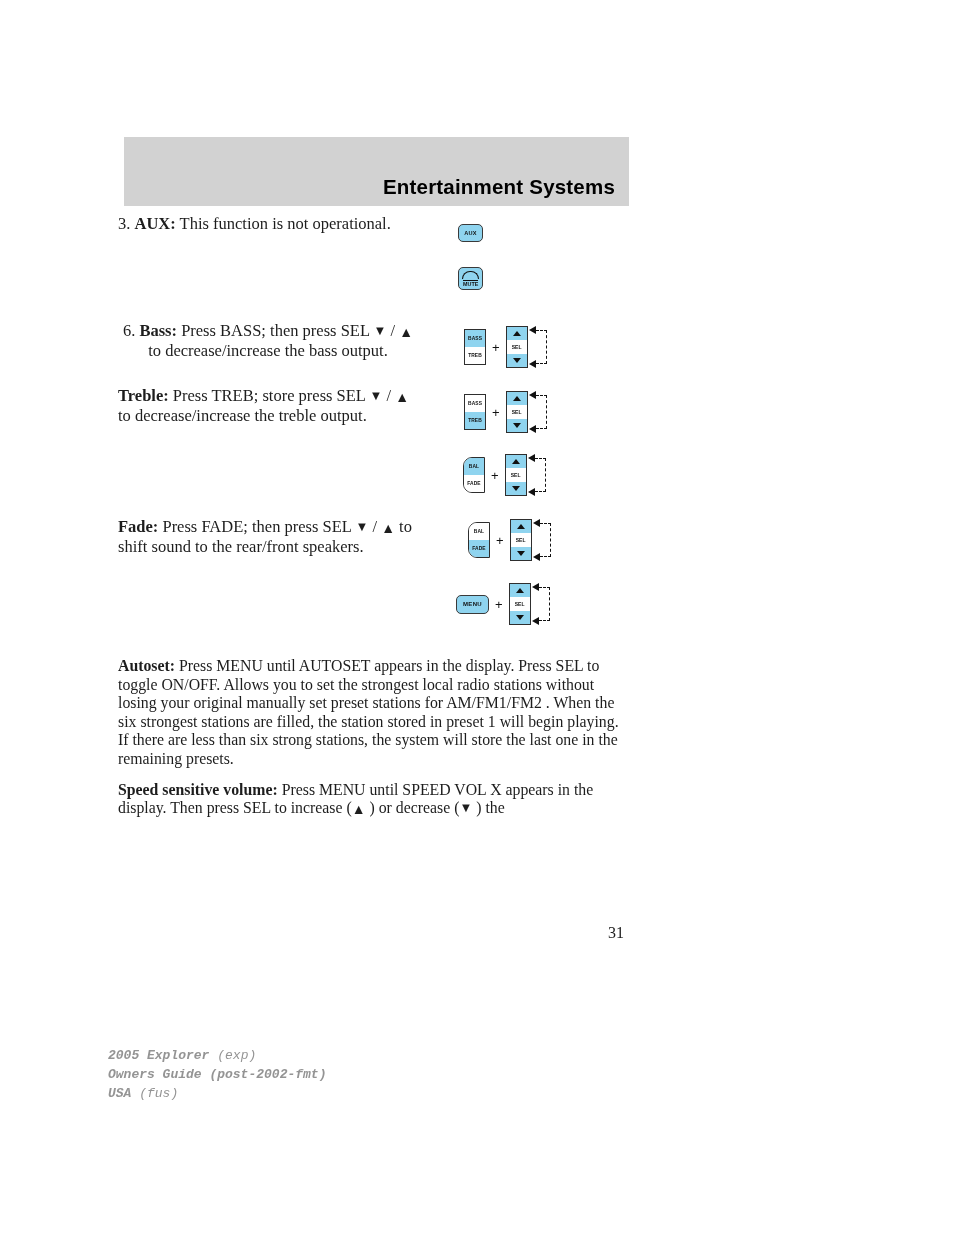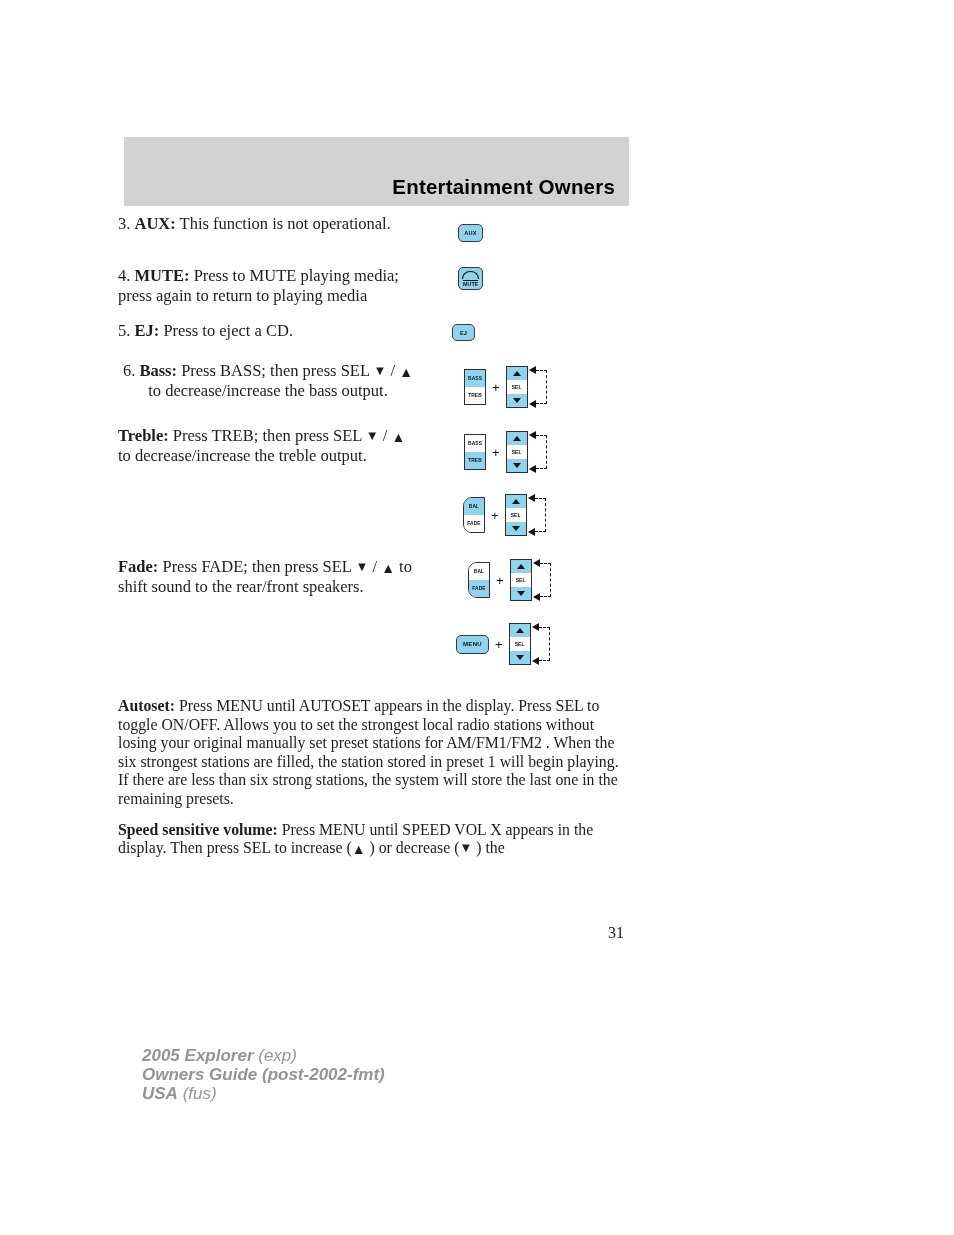--- a/index.html
+++ b/index.html
@@ -262,76 +262,61 @@
     left: 608px;
     top: 924px;
     font-size: 16px;
     color: #1d1d1d;
     font-family: "Liberation Serif", "DejaVu Serif", serif;
   }
 
   
   .footer {
     position: absolute;
-    left: 142px;
+    left: 108px;
     top: 1046px;
-    font-family: Liberation Sans, sans-serif;
+    font-family: Liberation Mono, monospace;
     font-style: italic;
-    font-size: 17px;
+    font-size: 13px;
     line-height: 19px;
     color: #949494;
     white-space: nowrap;
   }
   .footer .b { font-weight: bold; }
 </style>
 </head>
 <body>
 
 <div class="header-band">
-  <div class="header-title">Entertainment Owners</div>
+  <div class="header-title">Entertainment Systems</div>
 </div>
 
 <div class="content">
 
   <div class="row" style="height:52px;">
     <div class="row-text">
       <span>3.</span>
       <b>AUX:</b><span> This function is not operational.</span>
     </div>
     <div class="art" style="top:10px;">
       <div class="btn btn-aux">
         <span>AUX</span>
       </div>
     </div>
   </div>
 
   <div class="row" style="height:55px;">
-    <div class="row-text">
-      <span>4.</span>
-      <b>MUTE:</b><span> Press to MUTE playing media; press again to return to playing media</span>
-    </div>
     <div class="art" style="top:1px;">
       <div class="btn btn-mute">
         <div class="mute-glyph"></div>
         <div class="mute-label">MUTE</div>
       </div>
     </div>
   </div>
 
-  <div class="row" style="height:40px;">
-    <div class="row-text">
-      <span>5.</span>
-      <b>EJ:</b><span> Press to eject a CD.</span>
-    </div>
-    <div class="art" style="top:3px;left:334px;">
-      <div class="btn btn-ej">
-        <span>EJ</span>
-      </div>
-    </div>
-  </div>
 
   <div class="row" style="height:65px;text-align:center;">
     <div class="row-text">
       <span>6.</span>
       <b>Bass:</b><span> Press BASS; then press SEL </span><span class="tri">▼</span><span> / </span><span class="tri tri-big">▲</span><span>  to decrease/increase the bass output.</span>
     </div>
     <div class="art" style="top:5px;left:346px;">
       <div class="stack2">
         <div class="half on">BASS</div>
         <div class="half off">TREB</div>
@@ -351,21 +336,21 @@
         <div class="hline top"></div>
         <div class="hline bot"></div>
         <div class="head top"></div>
         <div class="head bot"></div>
       </div>
     </div>
   </div>
 
   <div class="row" style="height:65px;">
     <div class="row-text">
-      <b>Treble:</b><span> Press TREB; then press SEL </span><span class="tri">▼</span><span> / </span><span class="tri tri-big">▲</span><span>  to decrease/increase the treble output.</span>
+      <b>Treble:</b><span> Press TREB; store press SEL </span><span class="tri">▼</span><span> / </span><span class="tri tri-big">▲</span><span>  to decrease/increase the treble output.</span>
     </div>
     <div class="art" style="top:5px;left:346px;">
       <div class="stack2">
         <div class="half off">BASS</div>
         <div class="half on">TREB</div>
       </div>
       <div class="plus">+</div>
       <div class="sel-btn">
         <div class="seg blue">
             <span class="arrow-up"></span>

